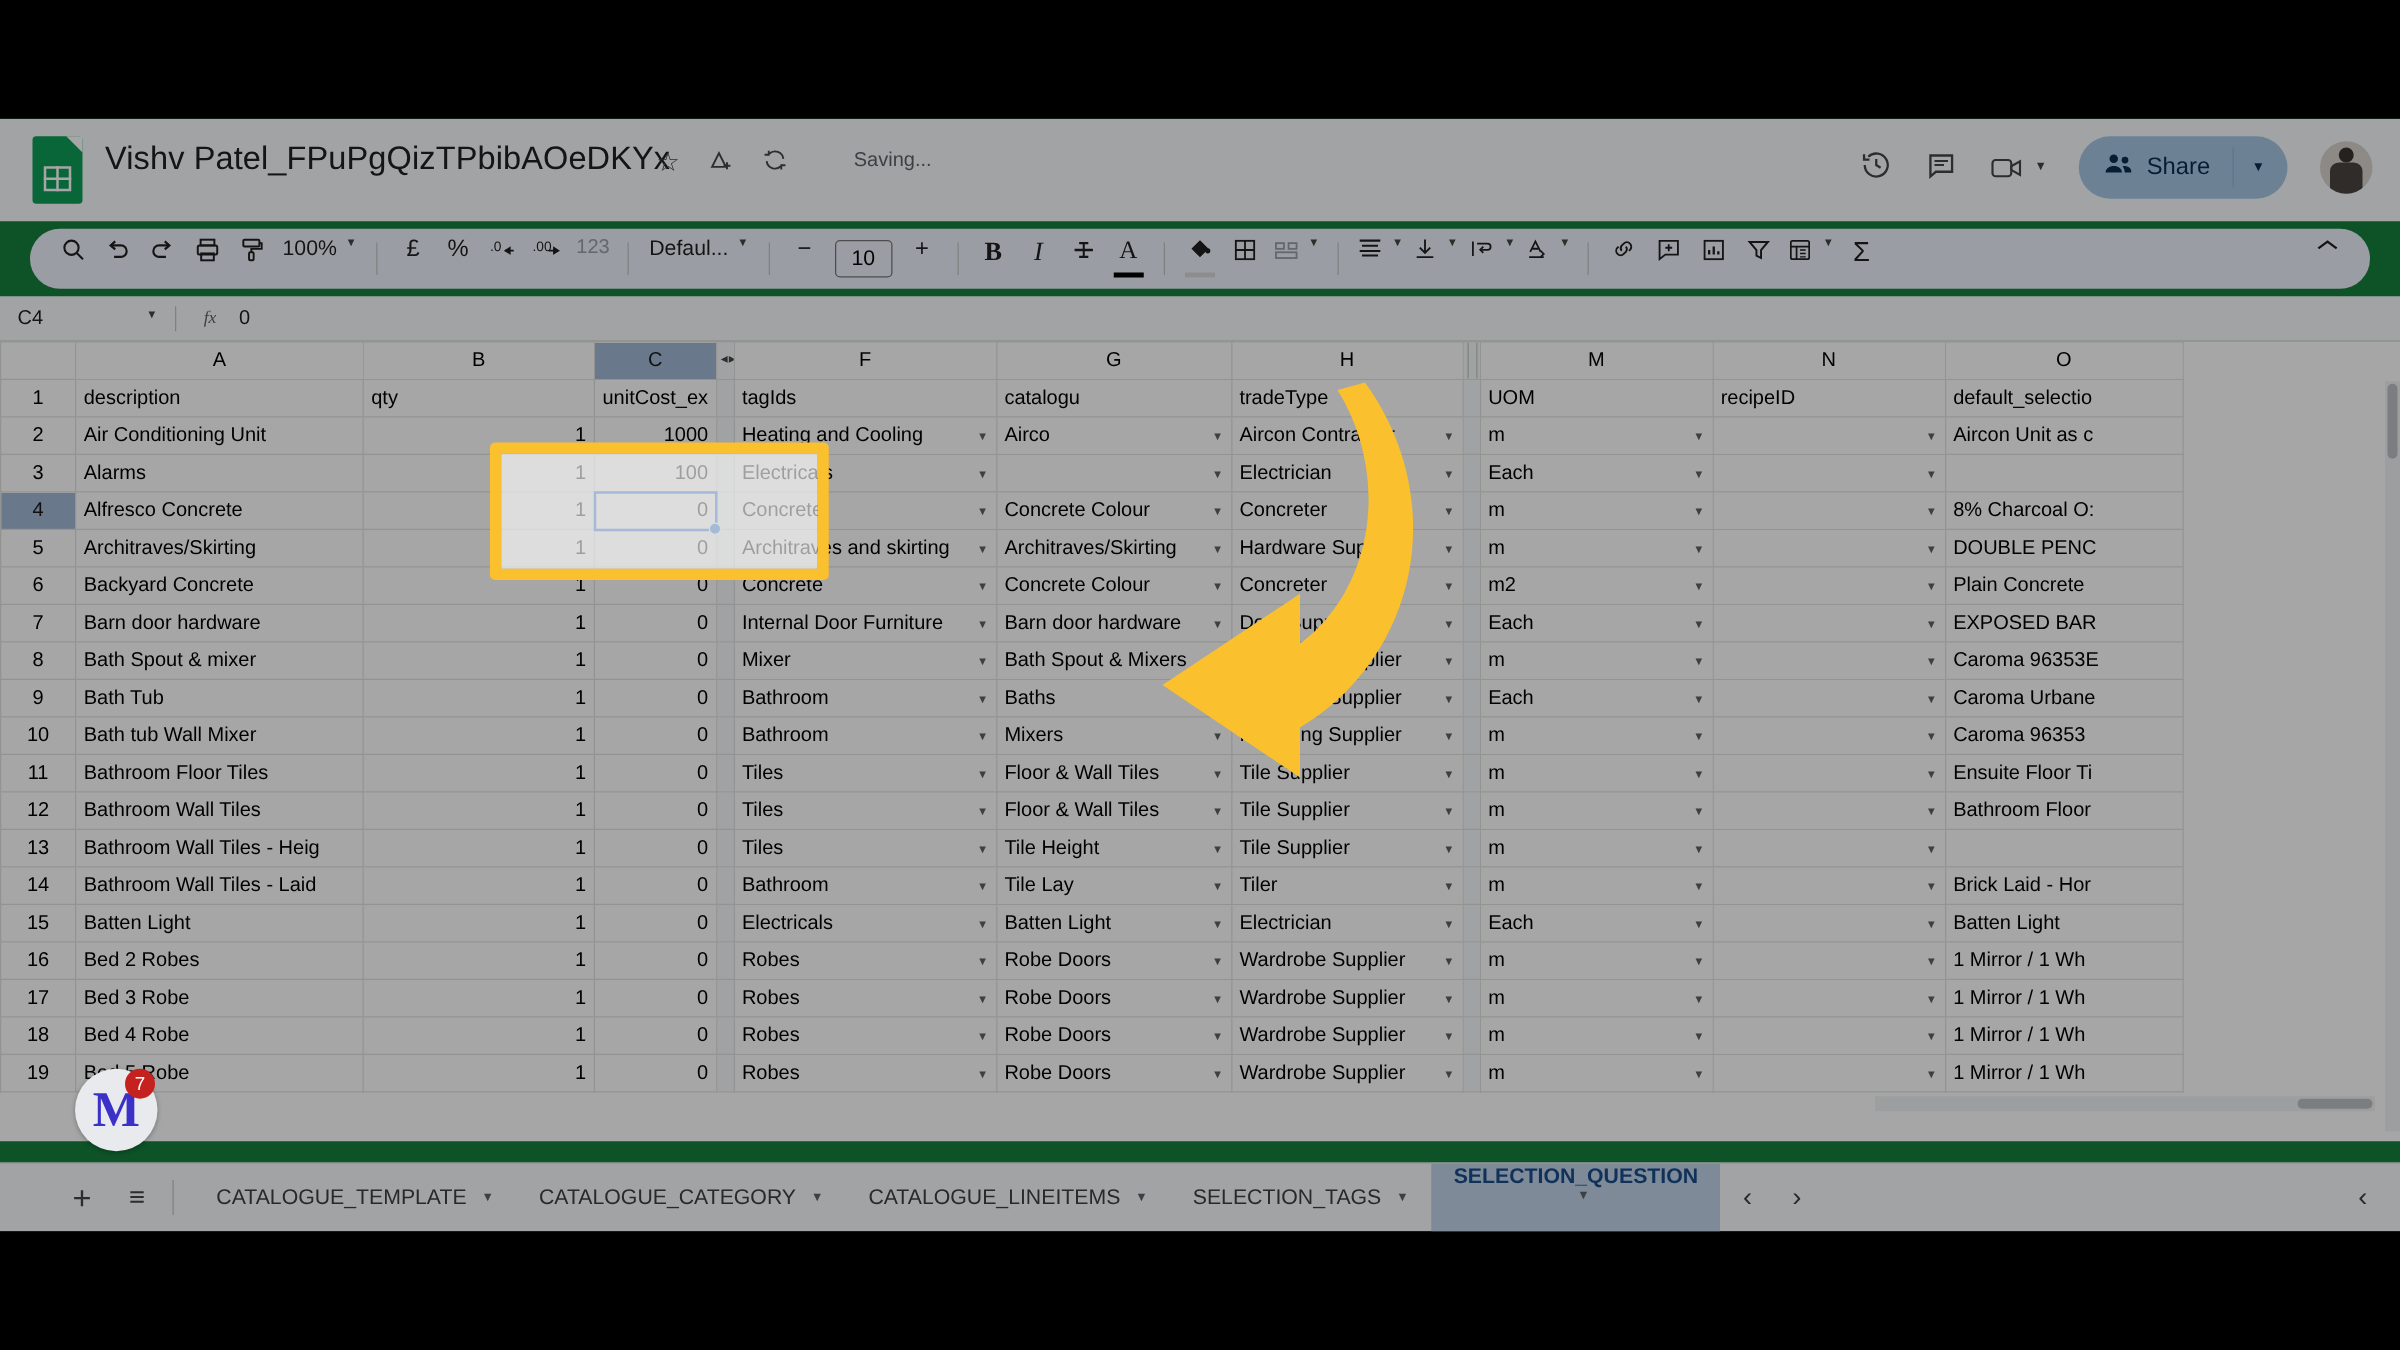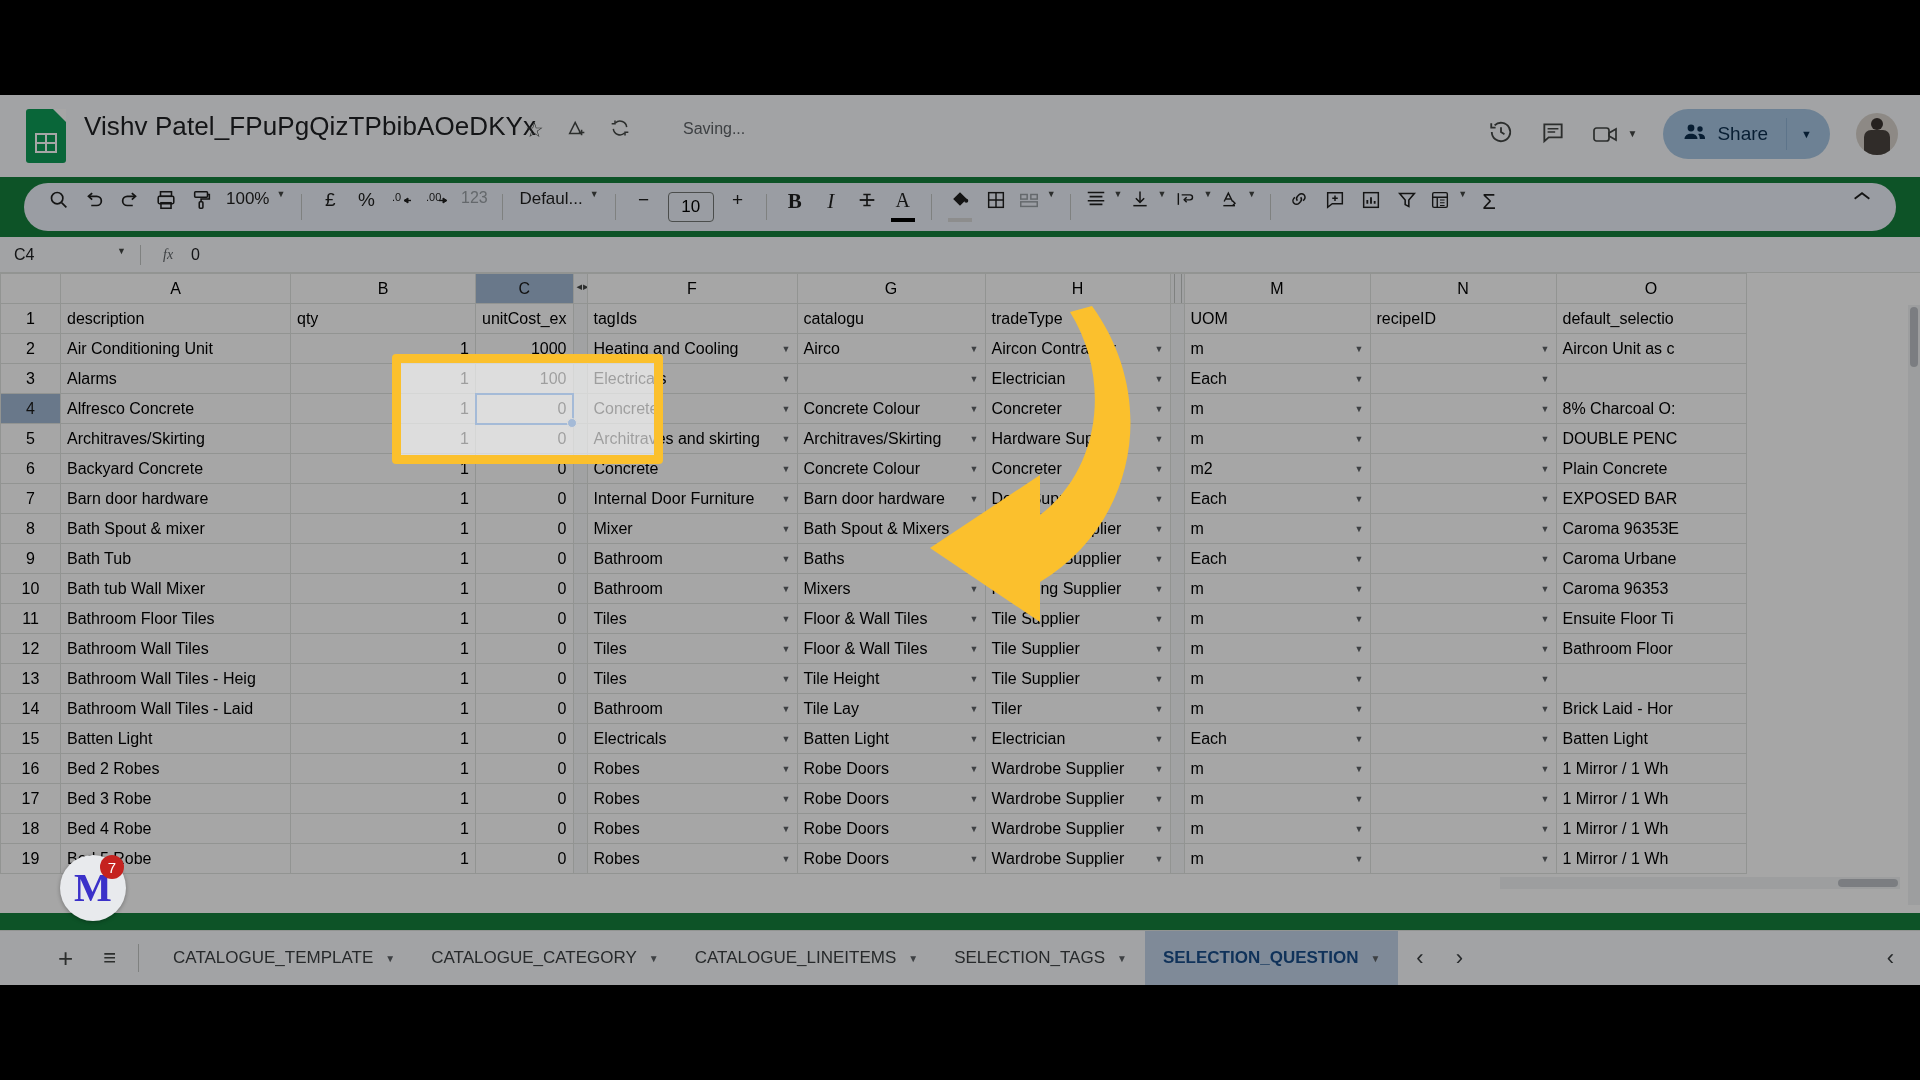--- a/index.html
+++ b/index.html
@@ -207,21 +207,21 @@
     background: #f9fbfd; border-top: 1px solid #e1e3e1;
     display: flex; align-items: center; padding-left: 58px;
   }
   .tb-plus { font-size: 26px; color:#444746; margin-right: 30px; cursor: pointer; line-height:1;}
   .tb-list { font-size: 22px; color:#444746; margin-right: 22px; cursor: pointer; line-height:1;}
   .tab-sep { width:1px; height:28px; background:#c4c7c5; margin-right: 16px;}
   .sheet-tab {
     display:flex; align-items:center; height: 55px; padding: 0 18px;
     font-size: 17px; color: #3c4043; cursor: pointer; white-space: nowrap;
   }
-  .sheet-tab.active { background:#c3d5ea; color:#1a4e8a; font-weight: bold; }
+  .sheet-tab.active { background:#c3d5ea; color:#1a4e8a; font-weight: bold; flex-direction: column; }
   .sheet-tab .tcaret { font-size: 10px; margin-left: 12px; color:#5f6368;}
   .tabnav { display:flex; align-items:center; gap: 32px; margin-left: 18px; }
   .tabnav .nav { font-size: 22px; color:#3c4043; cursor:pointer; }
   .tab-right { position:absolute; right: 26px; font-size: 22px; color:#3c4043; cursor:pointer;}
 
   
   #floatIcon {
     position: absolute; left: 60px; top: 855px; z-index: 65;
     width: 66px; height: 66px; border-radius: 50%;
     background: #e8eaed; display:flex; align-items:center; justify-content:center;

